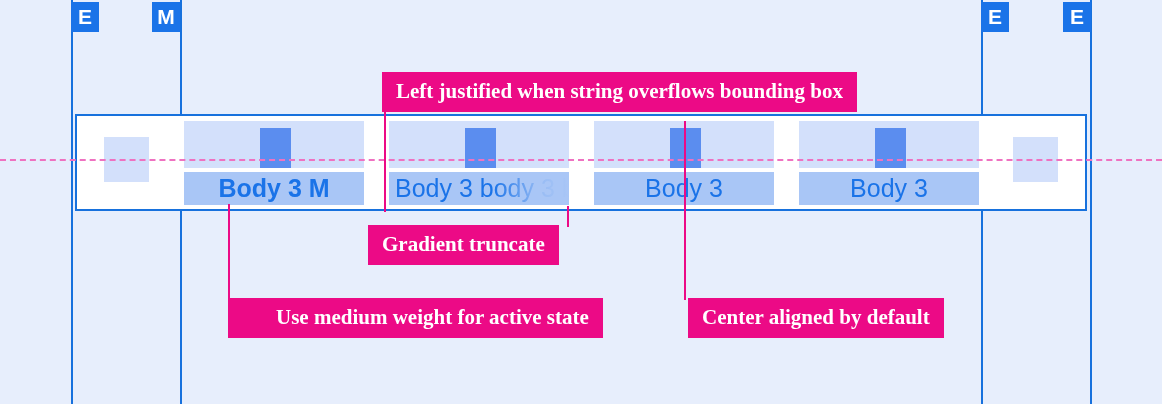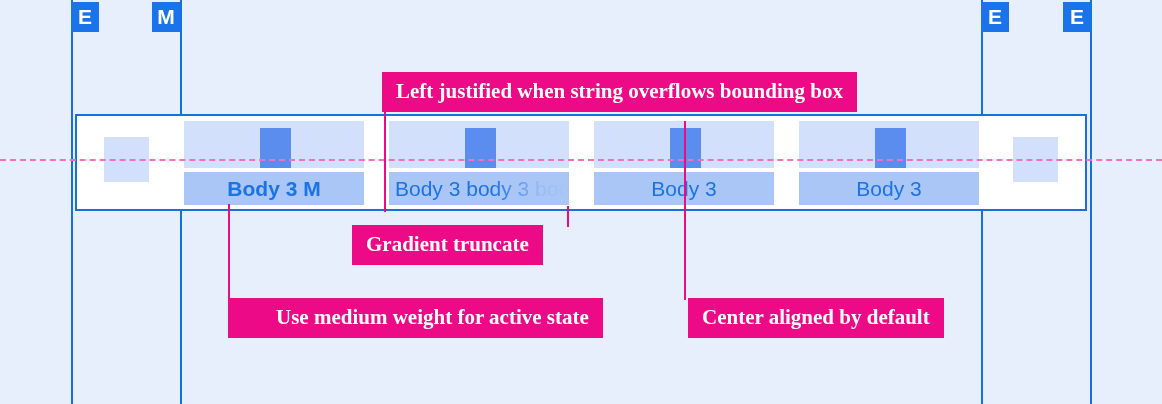--- a/index.html
+++ b/index.html
@@ -96,21 +96,21 @@
     overflow: hidden;
   }
   .tab-label {
     position: absolute;
     top: 0;
     left: 0;
     width: 180px;
     height: 44px;
     line-height: 33px;
     text-align: center;
-    font-size: 21px;
+    font-size: 25px;
     color: #1a73e8;
     white-space: nowrap;
     font-family: "Liberation Sans", sans-serif;
   }
   .tab-label.active {
     font-weight: bold;
   }
   .tab-label.overflow {
     text-align: left;
     padding-left: 6px;
@@ -216,19 +216,19 @@
 
   <div class="center-dash"></div>
 
   <div class="leader leader-v" style="left:384px; top:106px;  height:106px;"></div>
   <div class="leader leader-v" style="left:567px; top:206px;  height:21px;"></div>
   <div class="leader leader-v" style="left:228px; top:204px;  height:96px;"></div>
   <div class="leader leader-v" style="left:684px; top:121px;  height:179px;"></div>
 
   <div class="annot" style="left:382px; top:72px;">Left justified when string overflows bounding box</div>
 
-  <div class="annot" style="left:352px; top:225px;">Gradient truncate</div>
+  <div class="annot" style="left:368px; top:225px;">Gradient truncate</div>
 
   <div class="annot" style="left:228px; top:298px;padding-left:48px;">Use medium weight for active state</div>
 
   <div class="annot" style="left:688px; top:298px;">Center aligned by default</div>
 
 </div>
 
 </body></html>

